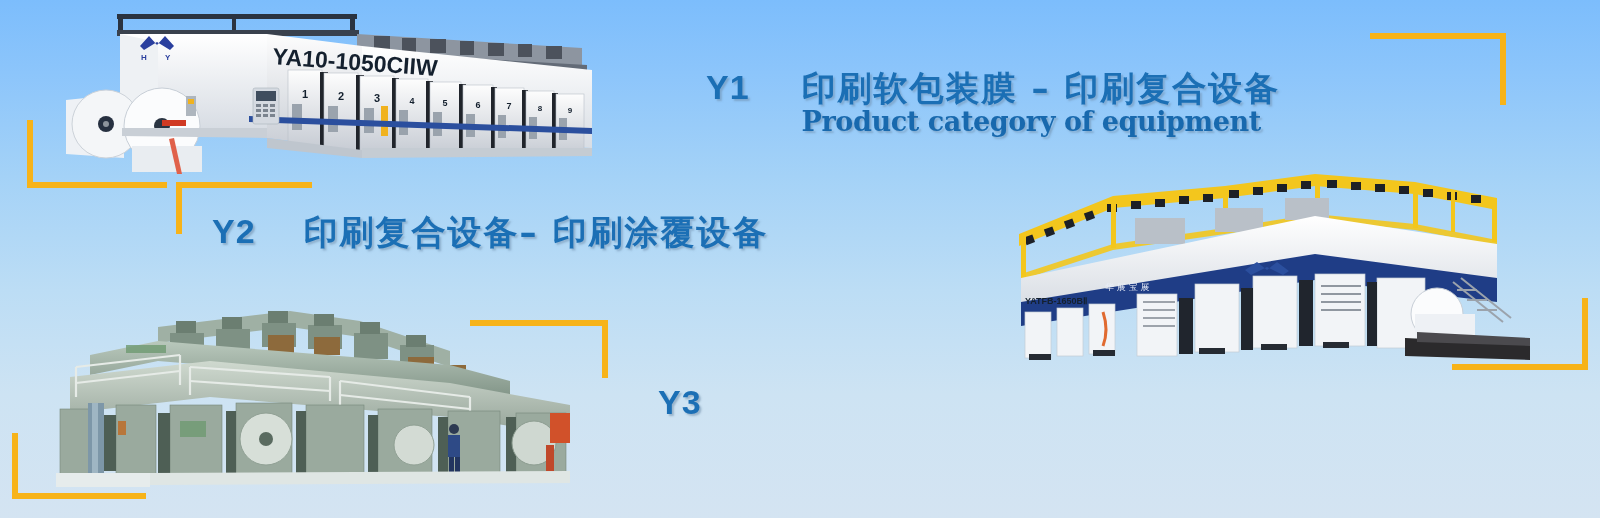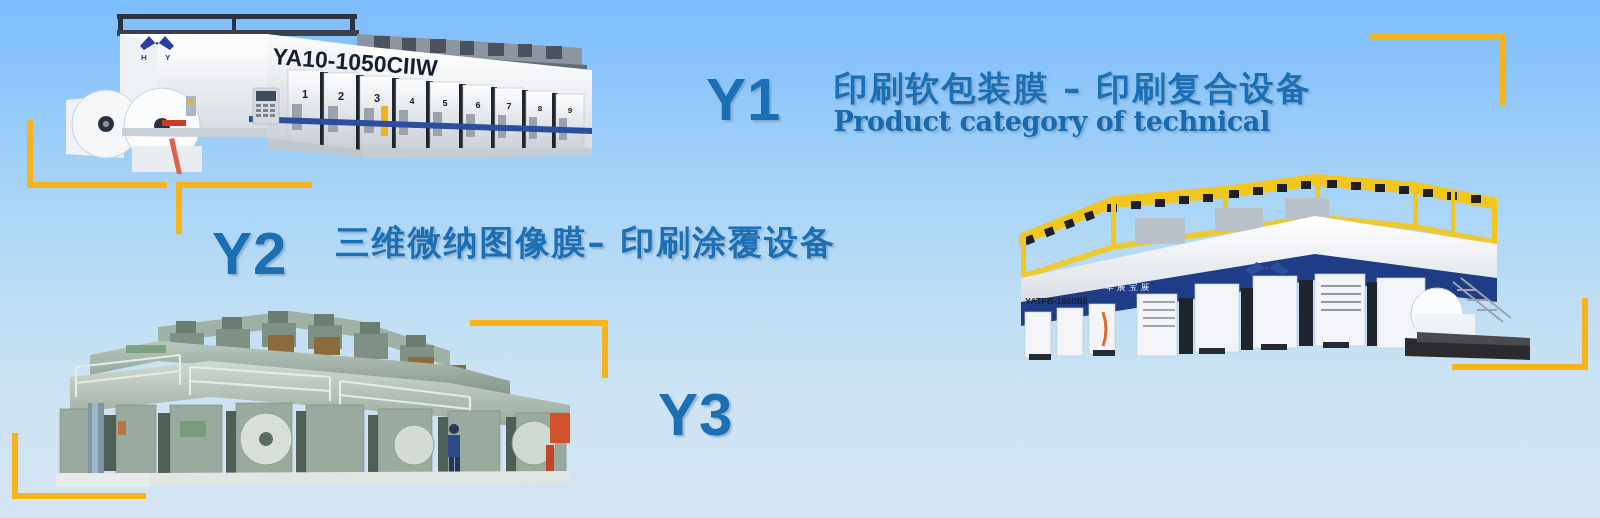--- a/index.html
+++ b/index.html
@@ -32,21 +32,21 @@
 
   
   .row {
     position: absolute;
     display: flex;
     align-items: flex-start;
   }
   .ycode {
     color: #1b6fb5;
     font-weight: bold;
-    font-size: 60px;
+    font-size: 34px;
     line-height: 1;
     letter-spacing: 1px;
     text-shadow: 2px 2px 2px rgba(110,140,170,.55);
     white-space: nowrap;
   }
   .textblock {
     display: flex;
     flex-direction: column;
   }
   .cn {
@@ -456,28 +456,28 @@
   <div class="bracket v" style="left:1582px; top:298px; height:72px;"></div>
   <div class="bracket h" style="left:1452px; top:364px; width:136px;"></div>
 
   <div class="bracket v" style="left:12px; top:433px; height:66px;"></div>
   <div class="bracket h" style="left:12px; top:493px; width:134px;"></div>
 
   <div class="row" style="left:706px; top:70px;">
     <div class="ycode">Y1</div>
     <div class="textblock" style="margin-left:52px; margin-top:-1px;">
       <div class="cn">印刷软包装膜 – 印刷复合设备</div>
-      <div class="en">Product category of technical</div>
+      <div class="en">Product category of equipment</div>
     </div>
   </div>
 
-  <div class="row" style="left:212px; top:224px;">
+  <div class="row" style="left:212px; top:214px;">
     <div class="ycode">Y2</div>
     <div class="textblock" style="margin-left:48px; margin-top:-1px;">
-      <div class="cn">三维微纳图像膜– 印刷涂覆设备</div>
+      <div class="cn">印刷复合设备– 印刷涂覆设备</div>
     </div>
   </div>
 
   <div class="row" style="left:650px; top:385px;margin-left:8px;">
     <div class="ycode">Y3</div>
   </div>
 
 </div>
 
 </body></html>

